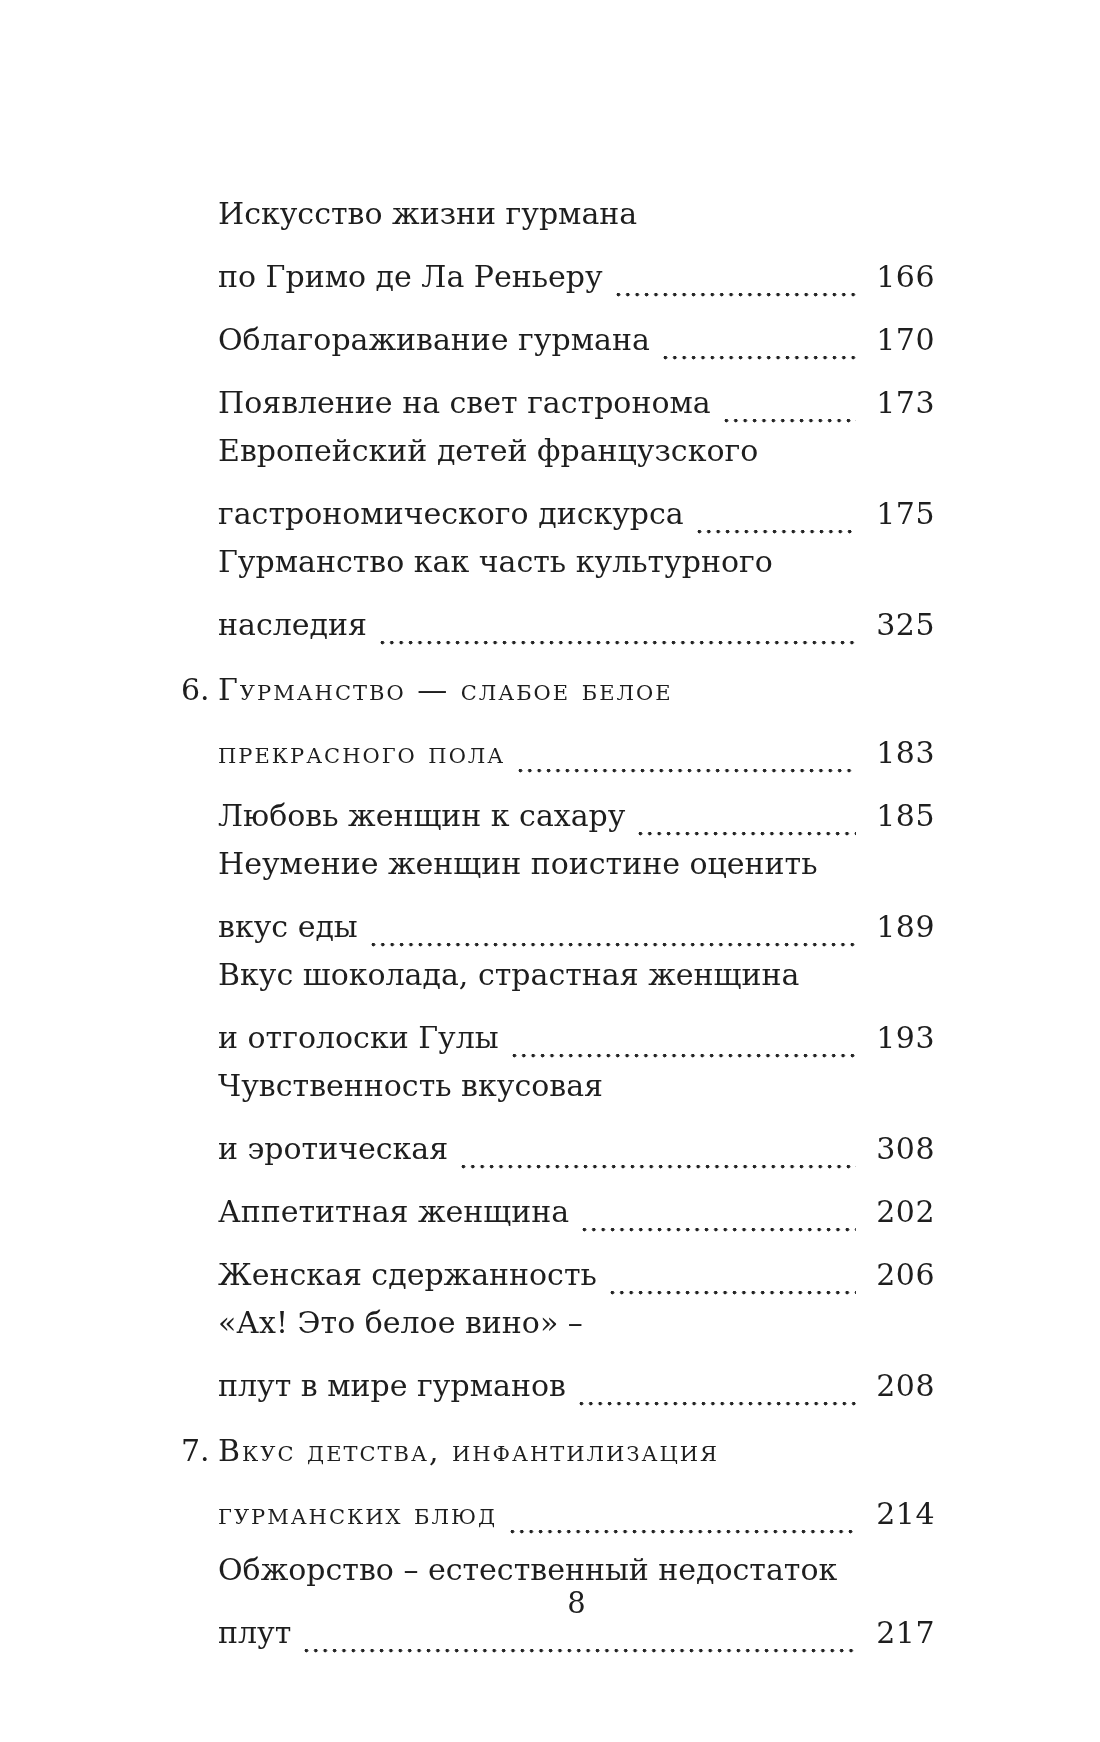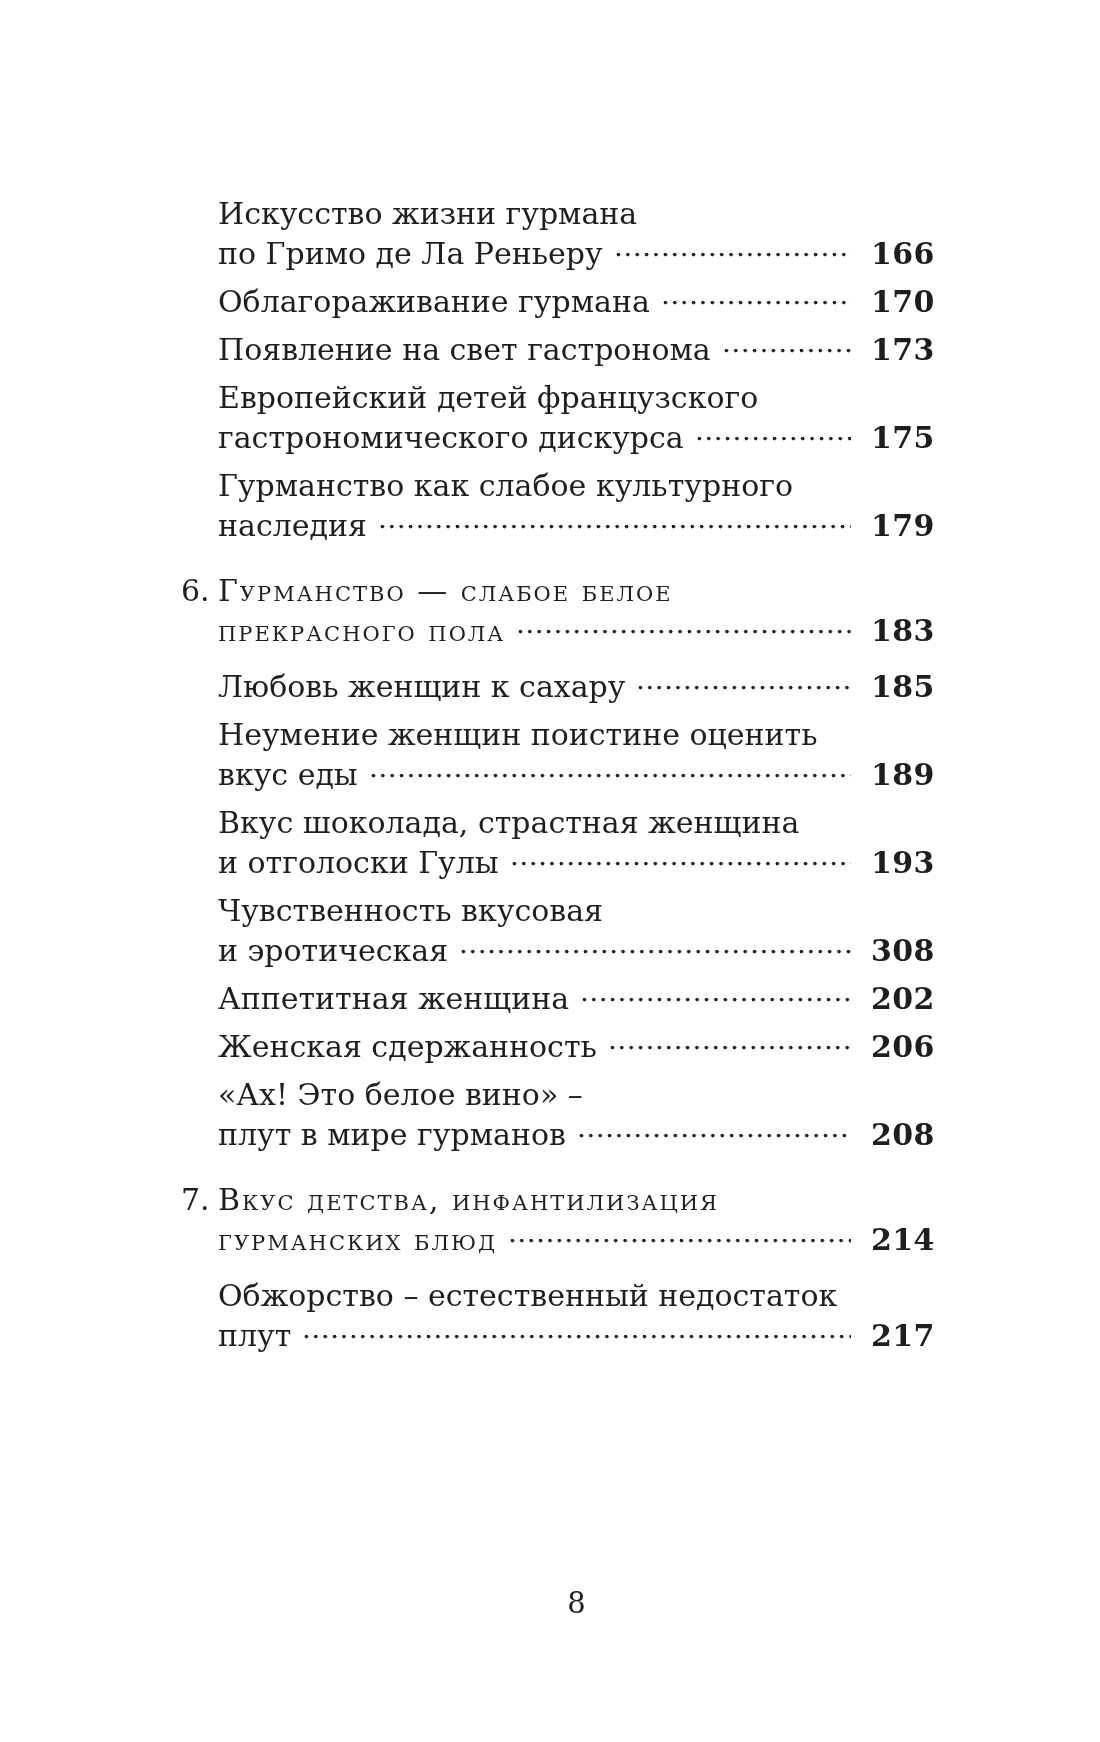--- a/index.html
+++ b/index.html
@@ -20,38 +20,38 @@
     position: absolute;
     left: 218px; top: 194px;
     width: 717px;
     font-size: 30px;
     line-height: 40px;
   }
   .entry { position: relative; margin: 0 0 8px 0; }
   .entry.chapter { margin-top: 25px; margin-bottom: 16px; }
   .entry .num { position: absolute; left: -37px; top: 0; }
   .line { white-space: nowrap; }
-  .line-last { display: flex; align-items: center; }
+  .line-last { display: flex; align-items: flex-end; margin-top: 23px; }
   .txt { white-space: nowrap; flex: 0 0 auto; }
   .entry.chapter .line,
   .entry.chapter .txt {
     font-variant: small-caps;
     font-variant-caps: small-caps;
     letter-spacing: 2px;
   }
   .leader {
     flex: 1 1 auto;
     height: 5px;
     margin: 0 20px 0 13px;
     background-image: radial-gradient(circle at 2.4px 2.6px, #242424 1.65px, transparent 2.1px);
     background-size: 9.4px 5px;
     background-repeat: repeat-x;
     background-position: left bottom;
   }
-  .pagenum { flex: 0 0 auto; text-align: right; letter-spacing: 0.5px; font-weight: bold; }
+  .pagenum { flex: 0 0 auto; text-align: right; letter-spacing: 0.5px; }
   .footer {
     position: absolute;
     left: 218px; top: 1585px;
     width: 717px;
     text-align: center;
     font-size: 29px;
     line-height: 36px;
   }
 </style>
 </head>
@@ -103,25 +103,25 @@
         <span class="txt">гастрономического дискурса</span>
         <span class="leader"></span>
         <span class="pagenum">175</span>
       </div>
     </div>
   </div>
       <div class="entry sub">
 
     <div class="lines">
 
-      <div class="line">Гурманство как слабое культурного</div>
+      <div class="line">Гурманство как часть культурного</div>
           <div class="line-last">
         <span class="txt">наследия</span>
         <span class="leader"></span>
-        <span class="pagenum">179</span>
+        <span class="pagenum">325</span>
       </div>
     </div>
   </div>
       <div class="entry chapter">
     <span class="num">6.</span>
     <div class="lines">
 
       <div class="line">Гурманство — слабое белое</div>
           <div class="line-last">
         <span class="txt">прекрасного пола</span>

